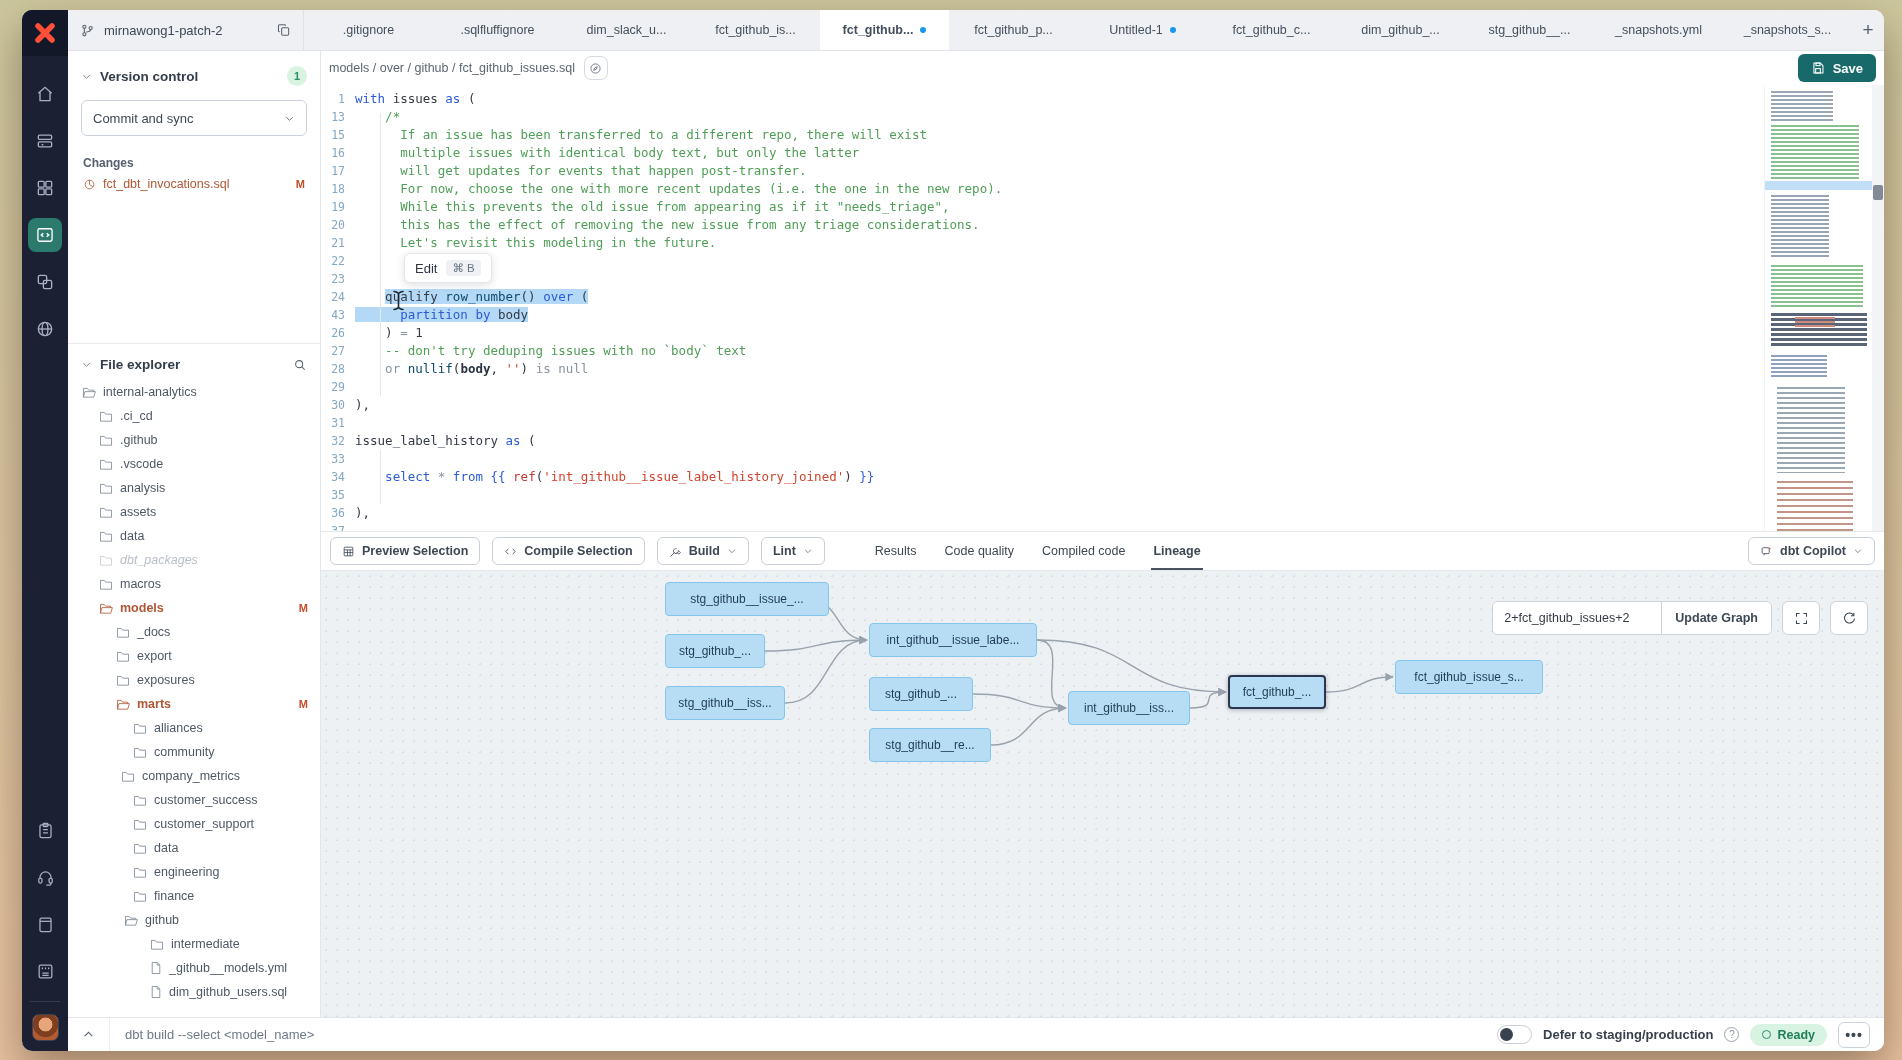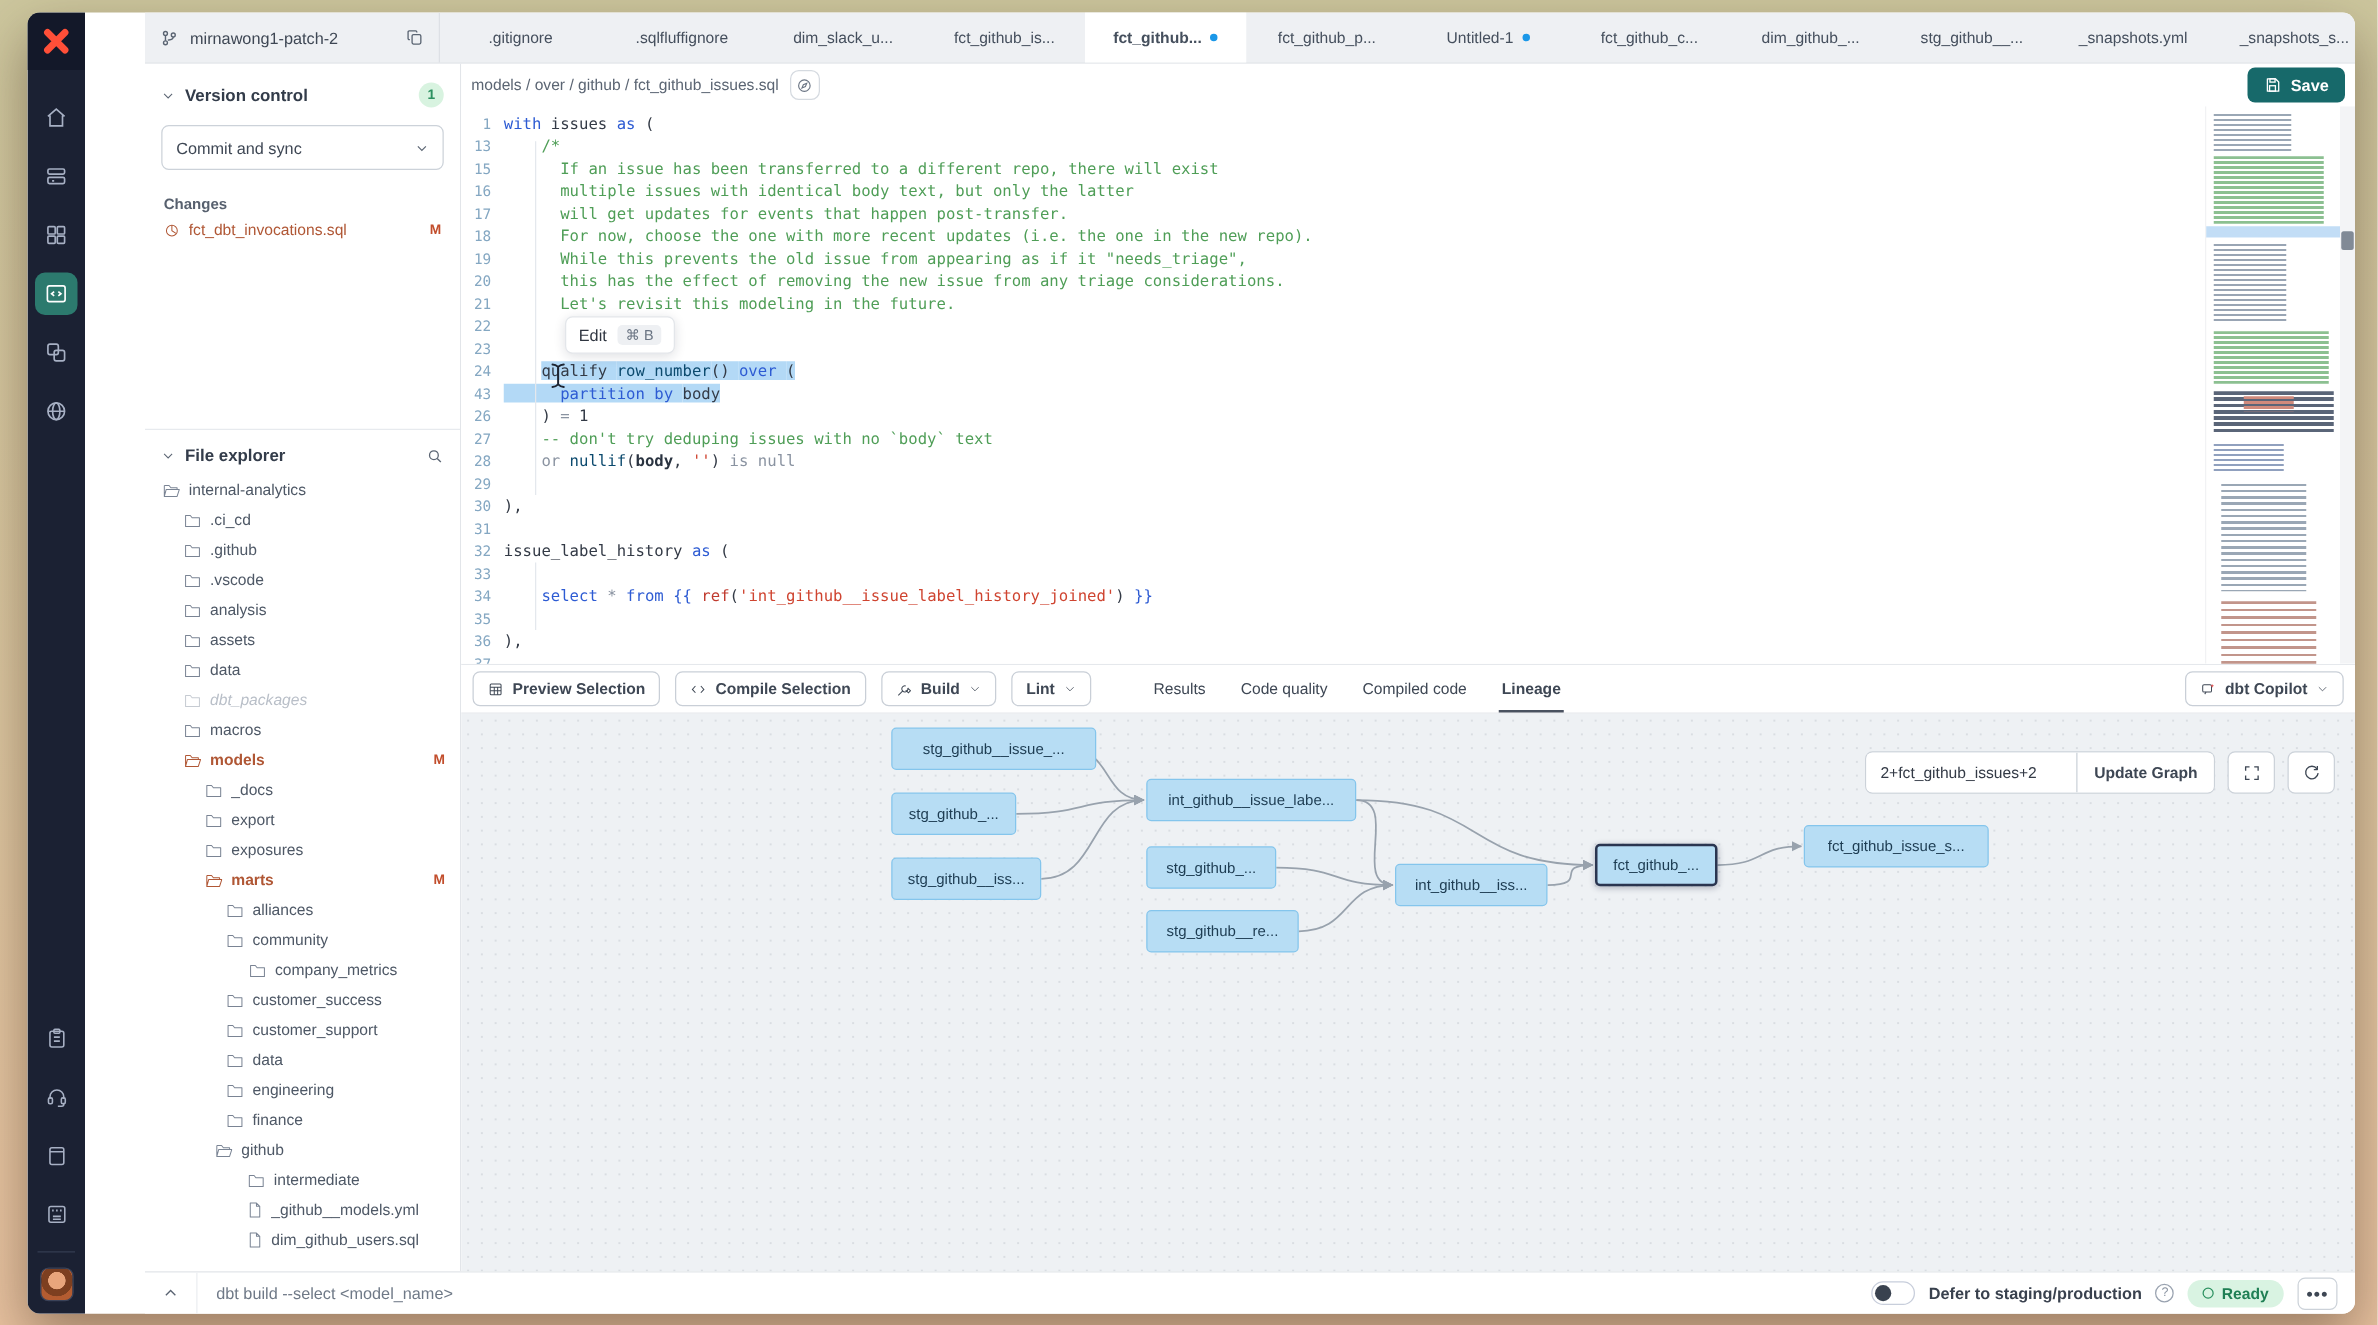--- a/index.html
+++ b/index.html
@@ -12,21 +12,21 @@
   .rail-logo { width:46px; height:46px; background:#131829; display:flex; align-items:center; justify-content:center; }
   .rail-top { display:flex; flex-direction:column; align-items:center; margin-top:14px; }
   .rail-bottom { margin-top:auto; display:flex; flex-direction:column; align-items:center; padding-bottom:10px; }
   .ricon { width:34px; height:34px; margin:6.5px 0; border-radius:8px; display:flex; align-items:center; justify-content:center; color:#a7b0c4; cursor:pointer; }
   .ricon svg { stroke:currentColor; fill:none; stroke-width:1.6; }
   .ricon.active { background:#2c7a6e; color:#fff; }
   .rail-divider { width:30px; height:1px; background:#343c52; margin:6px 0; }
   .avatar { width:27px; height:27px; border-radius:7px; margin-top:6px; background:radial-gradient(circle at 50% 38%, #e8a57c 0 34%, #7d3f20 36% 62%, #b45c31 64%); border:1px solid #3a4258; }
 
   
-  .main { flex:1; display:flex; flex-direction:column; min-width:0;margin-left:48px; }
+  .main { flex:1; display:flex; flex-direction:column; min-width:0; }
 
   
   .tabbar { height:41px; background:#eef0f3; display:flex; align-items:stretch; border-bottom:1px solid #e0e3e8; flex:0 0 41px; }
   .branch { flex:0 0 236px; display:flex; align-items:center; gap:9px; padding:0 12px; border-right:1px solid #dde0e5; color:#3e4754; font-size:13px; }
   .branch svg { flex:0 0 auto; }
   .branch .bname { overflow:hidden; white-space:nowrap; text-overflow:ellipsis; }
   .branch .copy { margin-left:auto; color:#5a6472; display:flex; }
   .tabs { display:flex; }
   .tab { width:129px; display:flex; align-items:center; justify-content:center; gap:7px; font-size:12.5px; color:#454f5d; cursor:pointer; white-space:nowrap; }
   .tab.active { background:#fff; font-weight:600; }
@@ -398,21 +398,21 @@
                     <path d="M2.5 4 H9 L11.5 7 H21.5 V19 H2.5 Z" stroke-linejoin="round"></path>
                   </svg>
                   <span>alliances</span>
                 </div>
                 <div class="trow" style="padding-left: 65px;">
                   <svg width="14" height="13" viewBox="0 0 24 22" stroke="currentColor" fill="none">
                     <path d="M2.5 4 H9 L11.5 7 H21.5 V19 H2.5 Z" stroke-linejoin="round"></path>
                   </svg>
                   <span>community</span>
                 </div>
-                <div class="trow" style="padding-left: 83px;">
+                <div class="trow" style="padding-left: 53px;">
                   <svg width="14" height="13" viewBox="0 0 24 22" stroke="currentColor" fill="none">
                     <path d="M2.5 4 H9 L11.5 7 H21.5 V19 H2.5 Z" stroke-linejoin="round"></path>
                   </svg>
                   <span>company_metrics</span>
                 </div>
                 <div class="trow" style="padding-left: 65px;">
                   <svg width="14" height="13" viewBox="0 0 24 22" stroke="currentColor" fill="none">
                     <path d="M2.5 4 H9 L11.5 7 H21.5 V19 H2.5 Z" stroke-linejoin="round"></path>
                   </svg>
                   <span>customer_success</span>

